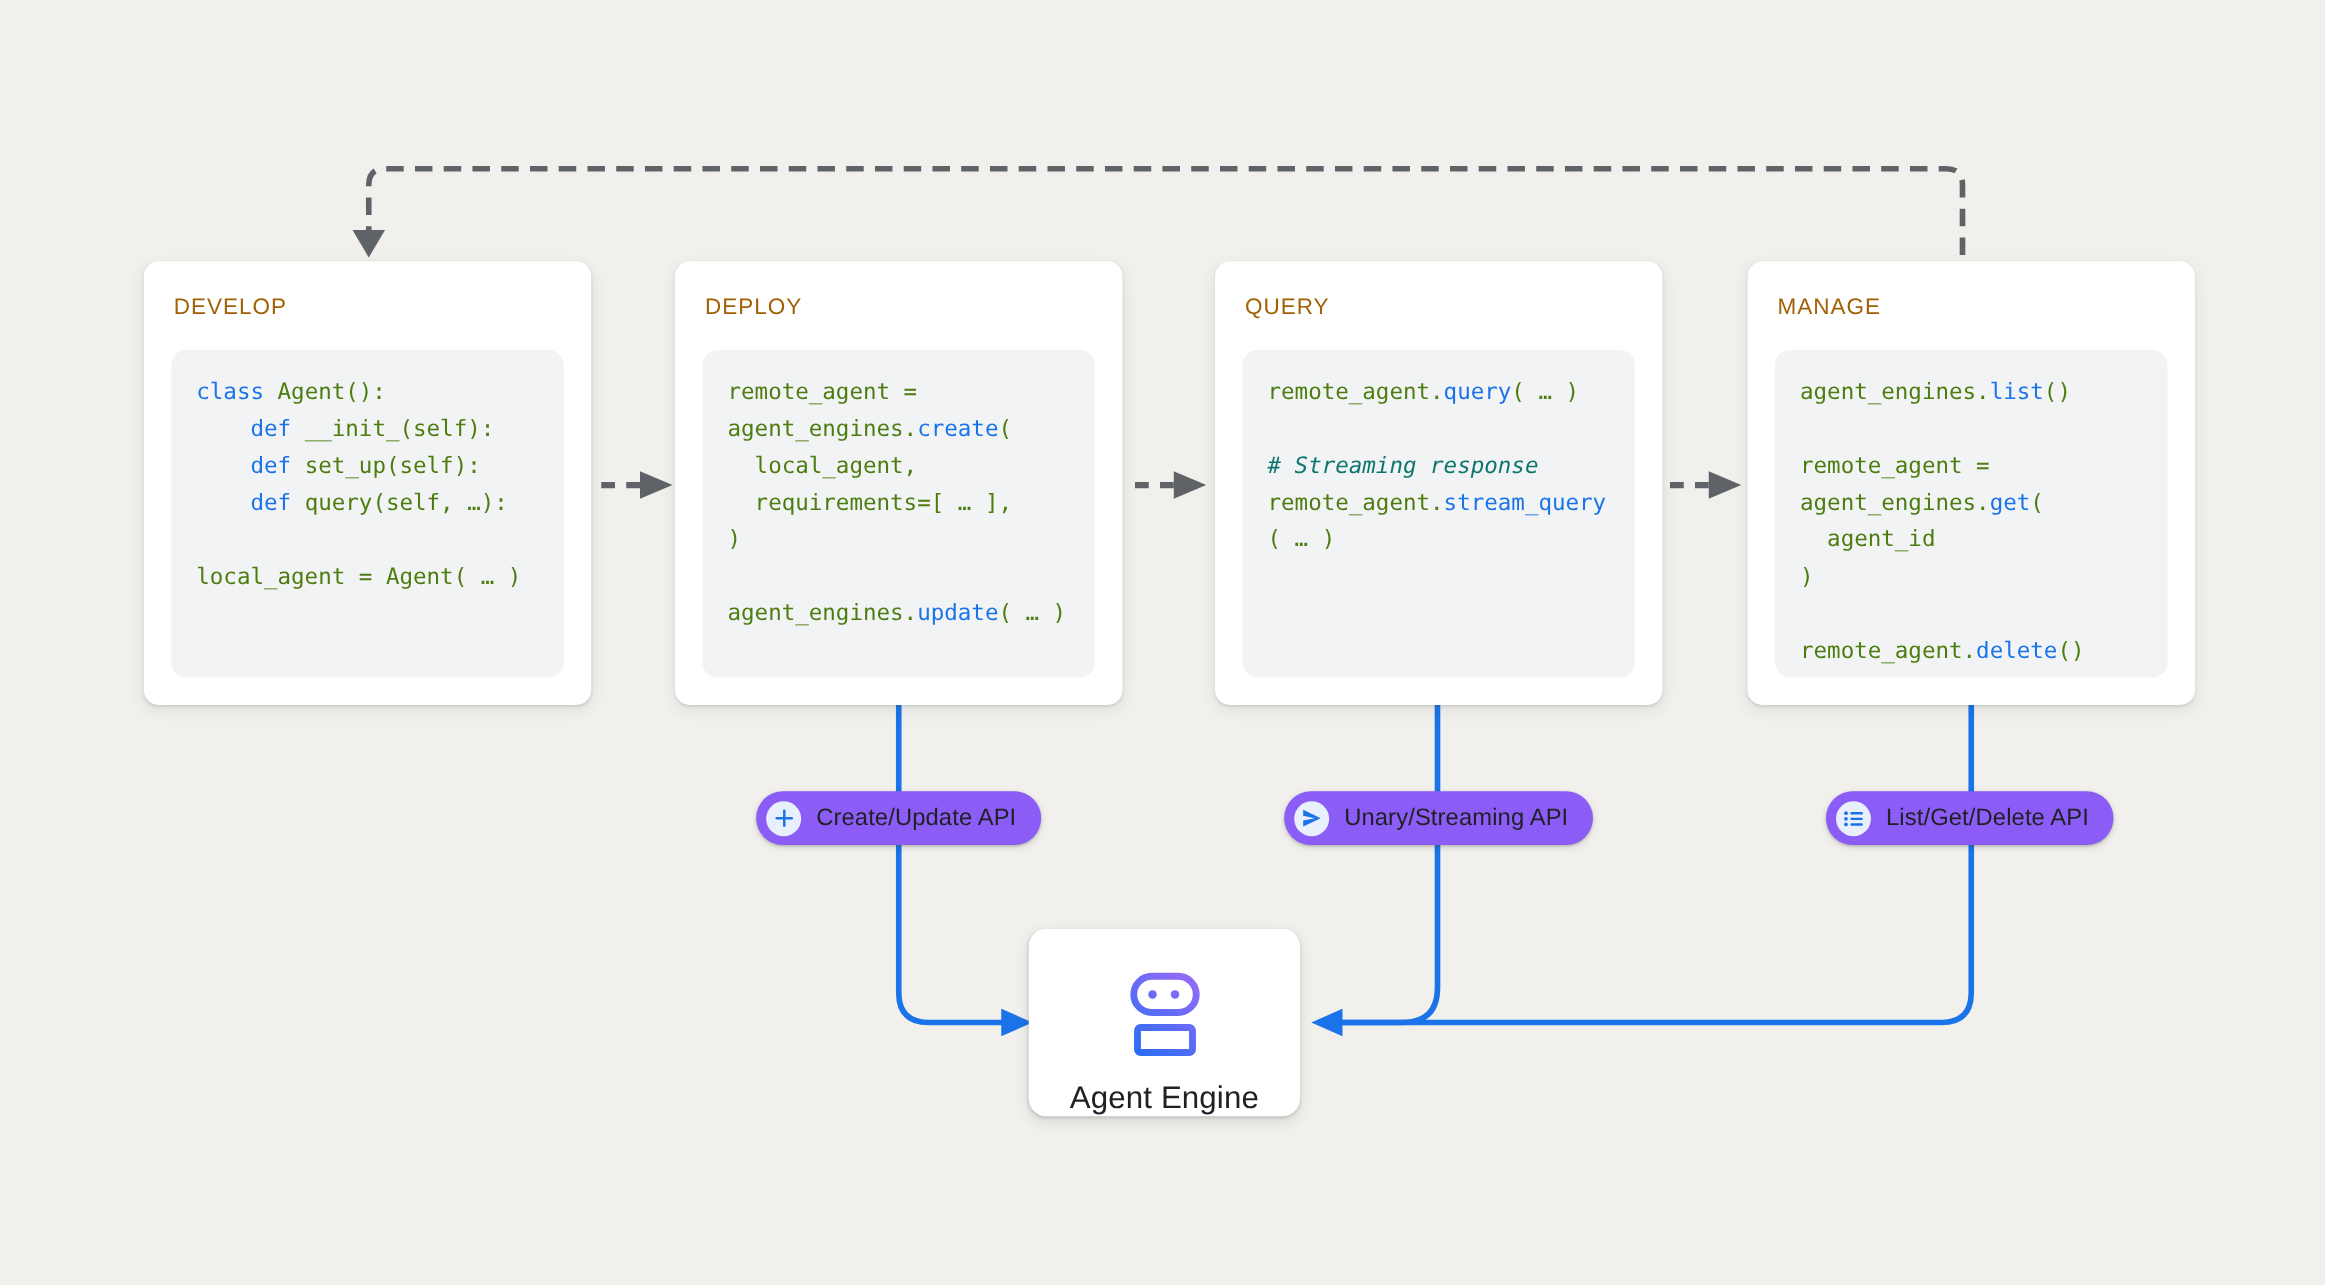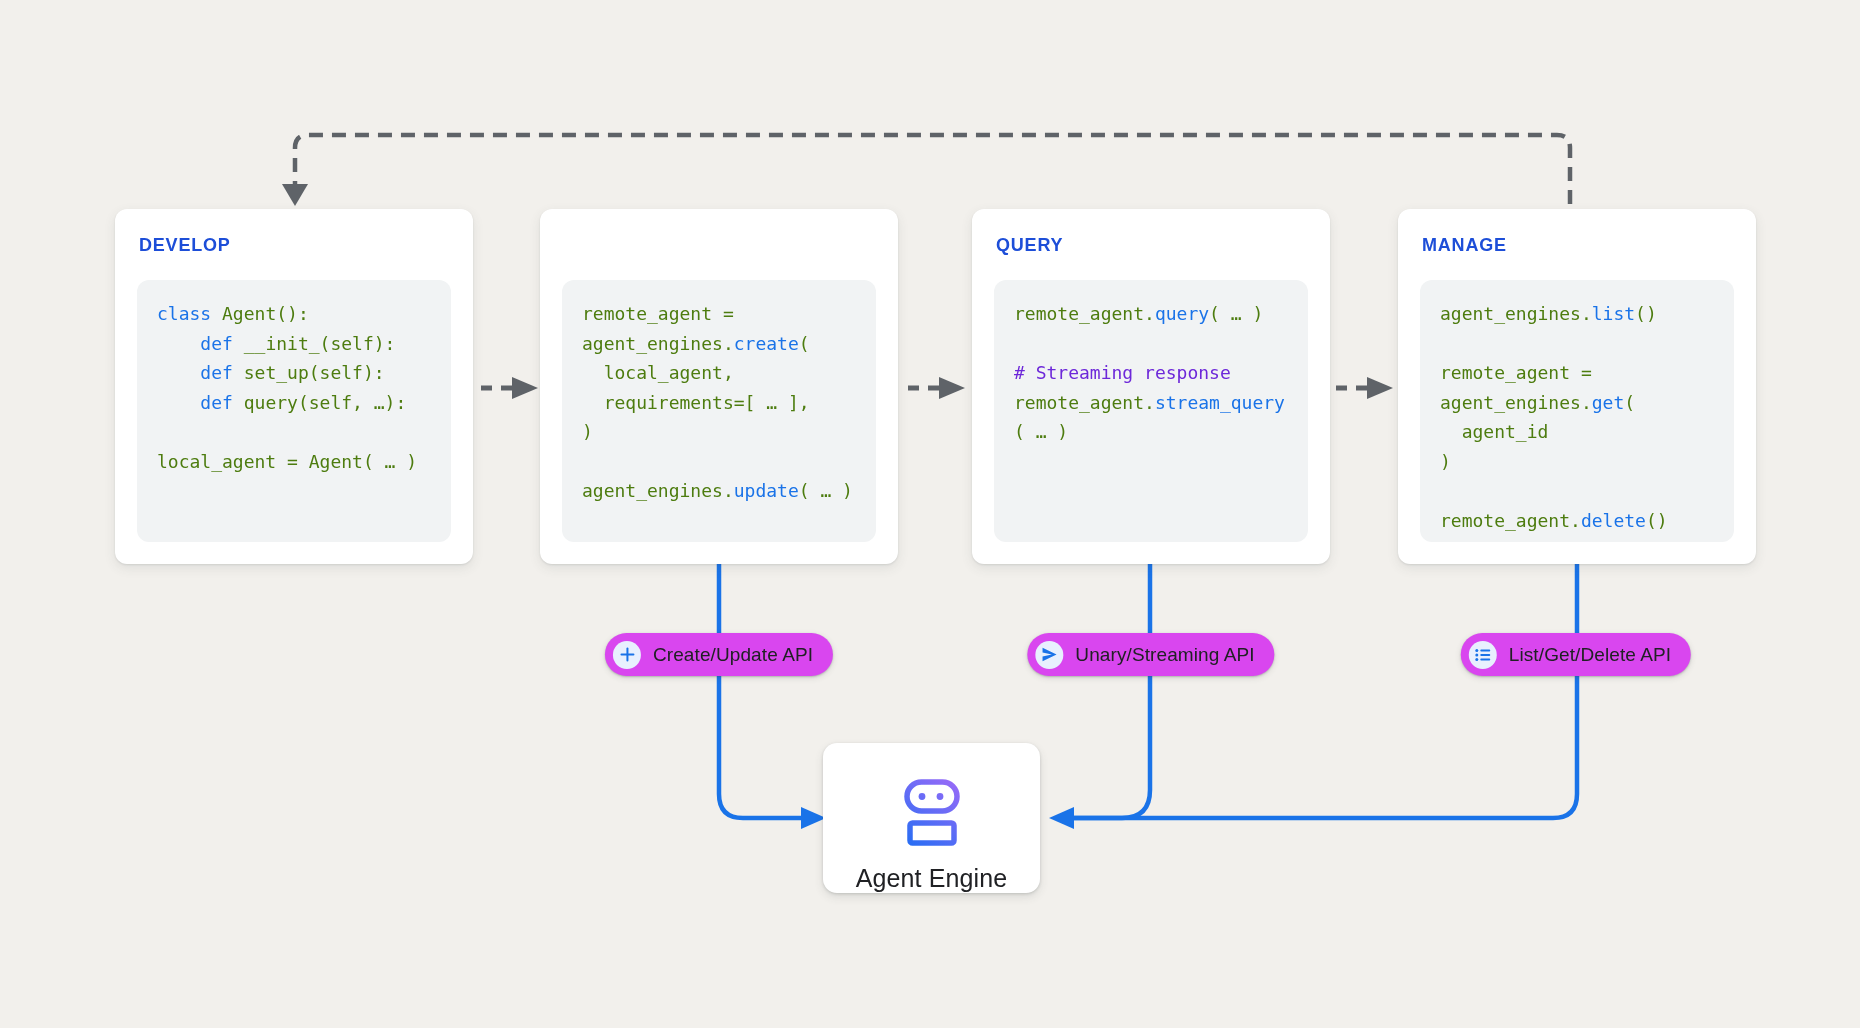--- a/index.html
+++ b/index.html
@@ -16,51 +16,51 @@
     width:358px;height:355px;
     background:#ffffff;
     border-radius:12px;
     box-shadow:0 1px 2px rgba(60,64,67,.12), 0 4px 12px rgba(60,64,67,.10);
     z-index:1;
   }
   .card-title{
     margin:0;
     padding:26px 0 0 24px;
     font-size:18px;
-    font-weight:700;
+    font-weight:400;
     letter-spacing:.8px;
-    color:#1d4ed8;
+    color:#a16207;
   }
   .code{
     position:absolute;
     left:22px;right:22px;top:71px;height:262px;
     margin:0;
     background:#f1f3f4;
     border-radius:12px;
     padding:19px 0 0 20px;
     box-sizing:border-box;
     font-family:"DejaVu Sans Mono", monospace;
     font-size:18px;
     line-height:29.5px;
     color:#3c4043;
     white-space:pre;
     overflow:hidden;
   }
   .code .kw{color:#1a73e8;text-align:center;}
-  .code .cm{color:#6d28d9;}
+  .code .cm{color:#0f766e;font-style:italic;}
   .code .pl{color:#4d7c0f;}
   .pill{
     position:absolute;
     transform:translateX(-50%);
     height:43px;
     display:inline-flex;
     align-items:center;
     gap:12px;
     padding:0 20px 0 8px;
-    background:#d946ef;
+    background:#8b5cf6;
     border-radius:22px;
     box-shadow:0 1px 2px rgba(60,64,67,.28), 0 2px 6px rgba(60,64,67,.14);
     z-index:2;
     white-space:nowrap;
   }
   .pill-icon-circle{
     width:28px;height:28px;
     border-radius:50%;
     background:#e8f0fe;
     display:inline-flex;
@@ -129,20 +129,21 @@
     <h2 class="card-title">DEVELOP</h2>
     <pre class="code"><span class="kw">class </span><span class="pl">Agent():</span>
 <span class="pl">    </span><span class="kw">def </span><span class="pl">__init_(self):</span>
 <span class="pl">    </span><span class="kw">def </span><span class="pl">set_up(self):</span>
 <span class="pl">    </span><span class="kw">def </span><span class="pl">query(self, …):</span>
 
 <span class="pl">local_agent = Agent( … )</span></pre>
   </section>
 
   <section class="card" style="left:540px;top:209px">
+    <h2 class="card-title">DEPLOY</h2>
     <pre class="code"><span class="pl">remote_agent =</span>
 <span class="pl">agent_engines.</span><span class="kw">create</span><span class="pl">(</span>
 <span class="pl">  local_agent,</span>
 <span class="pl">  requirements=[ … ],</span>
 <span class="pl">)</span>
 
 <span class="pl">agent_engines.</span><span class="kw">update</span><span class="pl">( … )</span></pre>
   </section>
 
   <section class="card" style="left:972px;top:209px">

